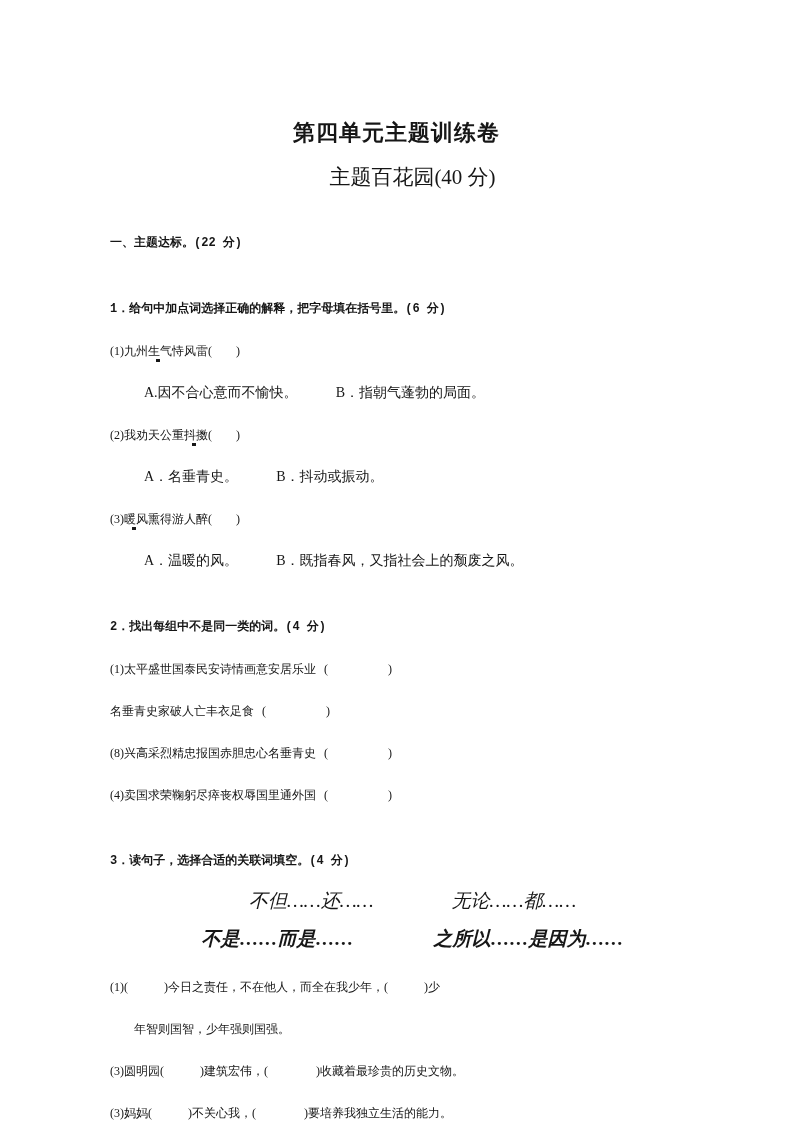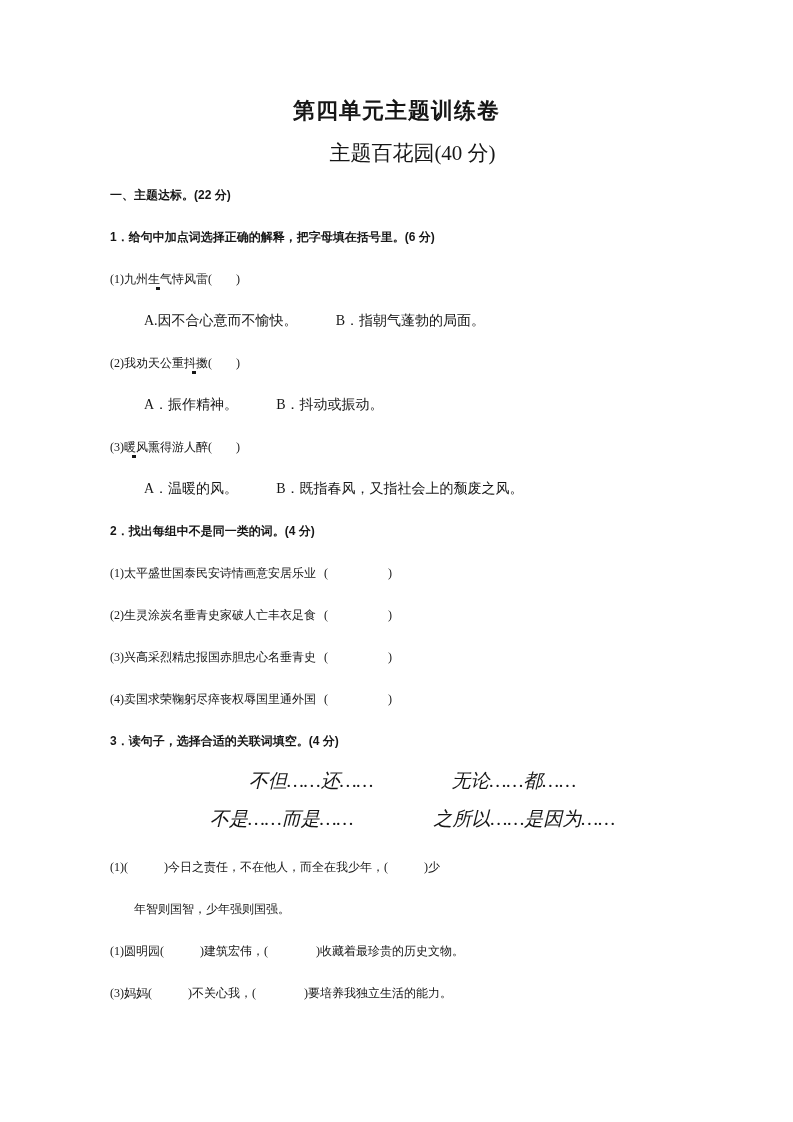--- a/index.html
+++ b/index.html
@@ -21,22 +21,23 @@
     overflow: hidden;
     background: #ffffff;
   }
   .line {
     font-size: 12px;
     line-height: 42px;
     white-space: nowrap;
   }
   
   .hei {
-    font-family: Liberation Sans, sans-serif;
+    font-family: Liberation Mono, monospace;
     font-weight: 600;
+    margin-top: 24px;
   }
   .center-full {
     margin-left: -110px;
     margin-right: -78px;
     text-align: center;
   }
   .title {
     font-size: 22px;
     font-weight: 700;
     letter-spacing: 1px;
@@ -72,20 +73,21 @@
     display: flex;
     justify-content: center;
     gap: 78px;
     font-size: 19px;
     line-height: 38px;
     font-style: italic;
     white-space: nowrap;
   }
   .conn-row.second {
     gap: 80px;
+    font-weight: bold;
   }
   .cont {
     padding-left: 24px;
   }
   .q3-first {
     margin-top: 8px;
   }
 </style>
 </head>
 <body>
@@ -104,48 +106,47 @@
     <span>(1)九州</span><span class="emph">生气</span><span>恃风雷(　　)</span>
   </div>
   <div class="line options">
     <span>A.因不合心意而不愉快。</span><span class="opt-b">B．指朝气蓬勃的局面。</span>
   </div>
 
   <div class="line">
     <span>(2)我劝天公重</span><span class="emph">抖擞</span><span>(　　)</span>
   </div>
   <div class="line options">
-    <span>A．振作精神。</span><span class="opt-b">B．抖动或振动。</span>
+    <span>A．名垂青史。</span><span class="opt-b">B．抖动或振动。</span>
   </div>
 
   <div class="line">
     <span>(3)</span><span class="emph">暖风</span><span>熏得游人醉(　　)</span>
   </div>
   <div class="line options">
     <span>A．温暖的风。</span><span class="opt-b">B．既指春风，又指社会上的颓废之风。</span>
   </div>
 
   <div class="line hei">2．找出每组中不是同一类的词。(4 分)</div>
 
   <div class="line q2row">
     <span>(1)太平盛世</span>
     <span>国泰民安</span>
     <span>诗情画意</span>
     <span>安居乐业</span>
     <span class="blank">(　　　　　)</span>
   </div>
   <div class="line q2row">
-    <span>(2)生灵涂炭</span>
     <span>名垂青史</span>
     <span>家破人亡</span>
     <span>丰衣足食</span>
     <span class="blank">(　　　　　)</span>
   </div>
   <div class="line q2row">
-    <span>(3)兴高采烈</span>
+    <span>(8)兴高采烈</span>
     <span>精忠报国</span>
     <span>赤胆忠心</span>
     <span>名垂青史</span>
     <span class="blank">(　　　　　)</span>
   </div>
   <div class="line q2row">
     <span>(4)卖国求荣</span>
     <span>鞠躬尽瘁</span>
     <span>丧权辱国</span>
     <span>里通外国</span>
@@ -158,16 +159,16 @@
     <span>不但……还……</span>
     <span>无论……都……</span>
   </div>
   <div class="conn-row second">
     <span>不是……而是……</span>
     <span>之所以……是因为……</span>
   </div>
 
   <div class="line q3-first">(1)(　　　)今日之责任，不在他人，而全在我少年，(　　　)少</div>
   <div class="line cont">年智则国智，少年强则国强。</div>
-  <div class="line">(1)圆明园(　　　)建筑宏伟，(　　　　)收藏着最珍贵的历史文物。</div>
+  <div class="line">(3)圆明园(　　　)建筑宏伟，(　　　　)收藏着最珍贵的历史文物。</div>
   <div class="line">(3)妈妈(　　　)不关心我，(　　　　)要培养我独立生活的能力。</div>
 
 </div>
 
 </body></html>

